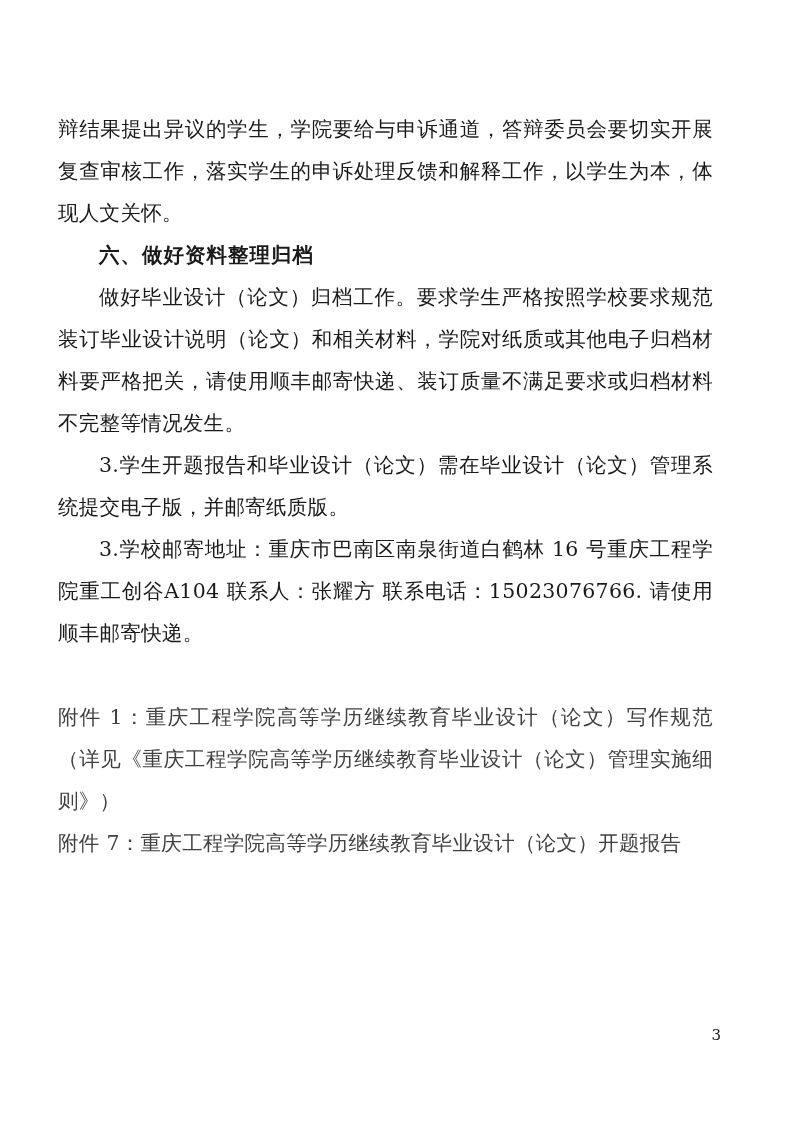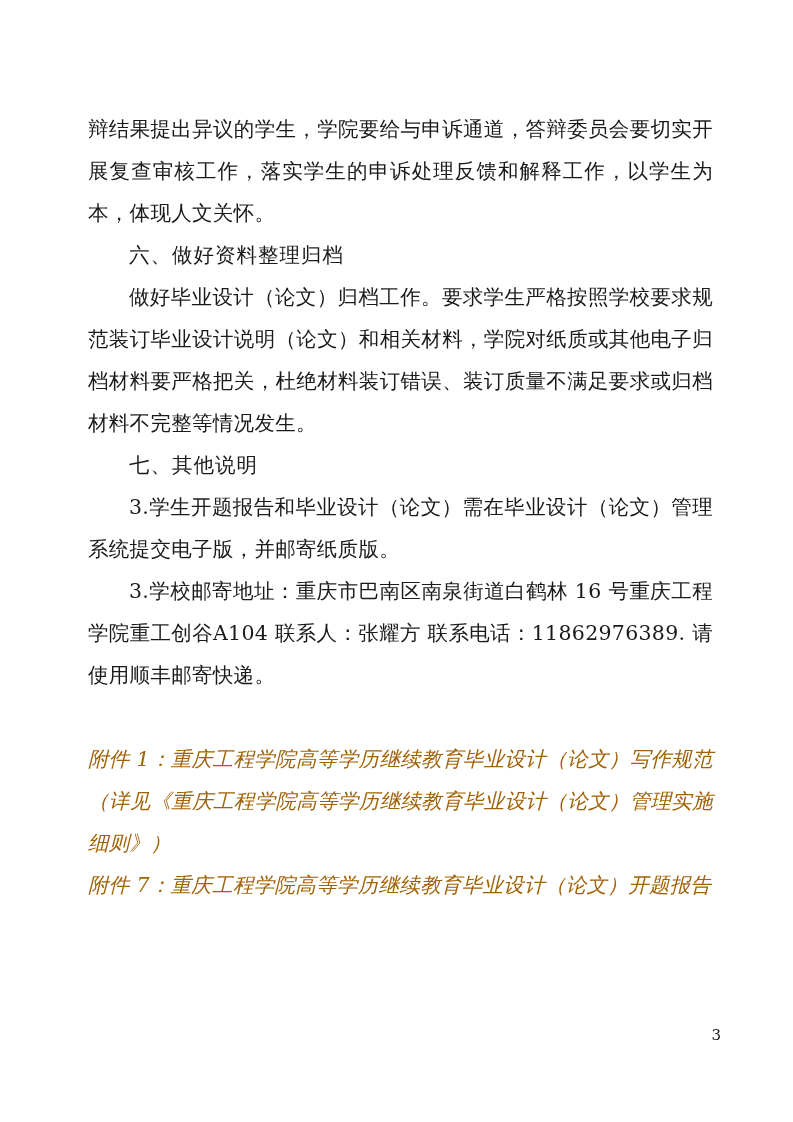--- a/index.html
+++ b/index.html
@@ -15,78 +15,76 @@
     position: relative;
     overflow: hidden;
   }
   .page {
     position: absolute;
     left: 0;
     top: 0;
     width: 793px;
     height: 1122px;
     box-sizing: border-box;
-    padding: 108px 80px 60px 88px;
+    padding: 108px 80px 60px 58px;
   }
   .doc-body {
     font-size: 20.5px;
     line-height: 42px;
     letter-spacing: 0.3px;
     text-align: justify;
     text-justify: inter-ideograph;
   }
   p {
     margin: 0;
   }
   .para {
     text-indent: 2em;
   }
   .noindent {
     text-indent: 0;
   }
   .heading {
     text-indent: 2em;
-    font-weight: normal;
+    font-weight: bold;
     letter-spacing: 1px;
   }
   .gap-block {
     height: 42px;
   }
   .attach {
     text-indent: 0;
-    color: #a16207;
-    font-style: italic;
+    color: #404040;
   }
   .page-number {
     position: absolute;
     right: 72px;
     bottom: 78px;
     font-size: 15px;
     font-family: "DejaVu Serif", "Liberation Serif", serif;
     color: #1a1a1a;
   }
 </style>
 </head>
 <body>
 
 <div class="page">
   <div class="doc-body">
 
     <p class="noindent">辩结果提出异议的学生，学院要给与申诉通道，答辩委员会要切实开展复查审核工作，落实学生的申诉处理反馈和解释工作，以学生为本，体现人文关怀。</p>
 
     <p class="heading">六、做好资料整理归档</p>
 
-    <p class="para">做好毕业设计（论文）归档工作。要求学生严格按照学校要求规范装订毕业设计说明（论文）和相关材料，学院对纸质或其他电子归档材料要严格把关，杜绝材料装订错误、装订质量不满足要求或归档材料不完整等情况发生。</p>
+    <p class="para">做好毕业设计（论文）归档工作。要求学生严格按照学校要求规范装订毕业设计说明（论文）和相关材料，学院对纸质或其他电子归档材料要严格把关，请使用顺丰邮寄快递、装订质量不满足要求或归档材料不完整等情况发生。</p>
 
-    <p class="heading">七、其他说明</p>
 
 
     <p class="para">3.学生开题报告和毕业设计（论文）需在毕业设计（论文）管理系统提交电子版，并邮寄纸质版。</p>
 
-    <p class="para">3.学校邮寄地址：重庆市巴南区南泉街道白鹤林 16 号重庆工程学院重工创谷A104  联系人：张耀方  联系电话：11862976389.  请使用顺丰邮寄快递。</p>
+    <p class="para">3.学校邮寄地址：重庆市巴南区南泉街道白鹤林 16 号重庆工程学院重工创谷A104  联系人：张耀方  联系电话：15023076766.  请使用顺丰邮寄快递。</p>
 
     <div class="gap-block"></div>
 
     <p class="attach">附件 1：重庆工程学院高等学历继续教育毕业设计（论文）写作规范（详见《重庆工程学院高等学历继续教育毕业设计（论文）管理实施细则》）</p>
 
     <p class="attach">附件 7：重庆工程学院高等学历继续教育毕业设计（论文）开题报告</p>
 
   </div>
 
   <div class="page-number">3</div>

